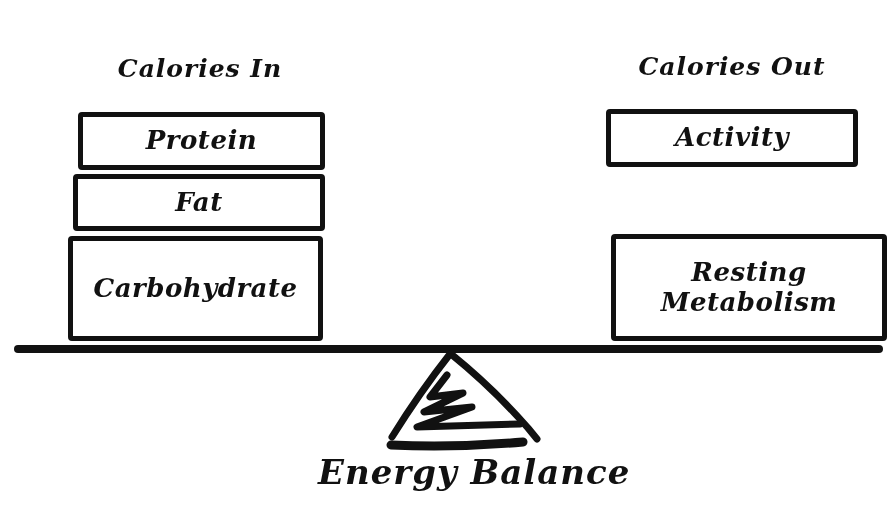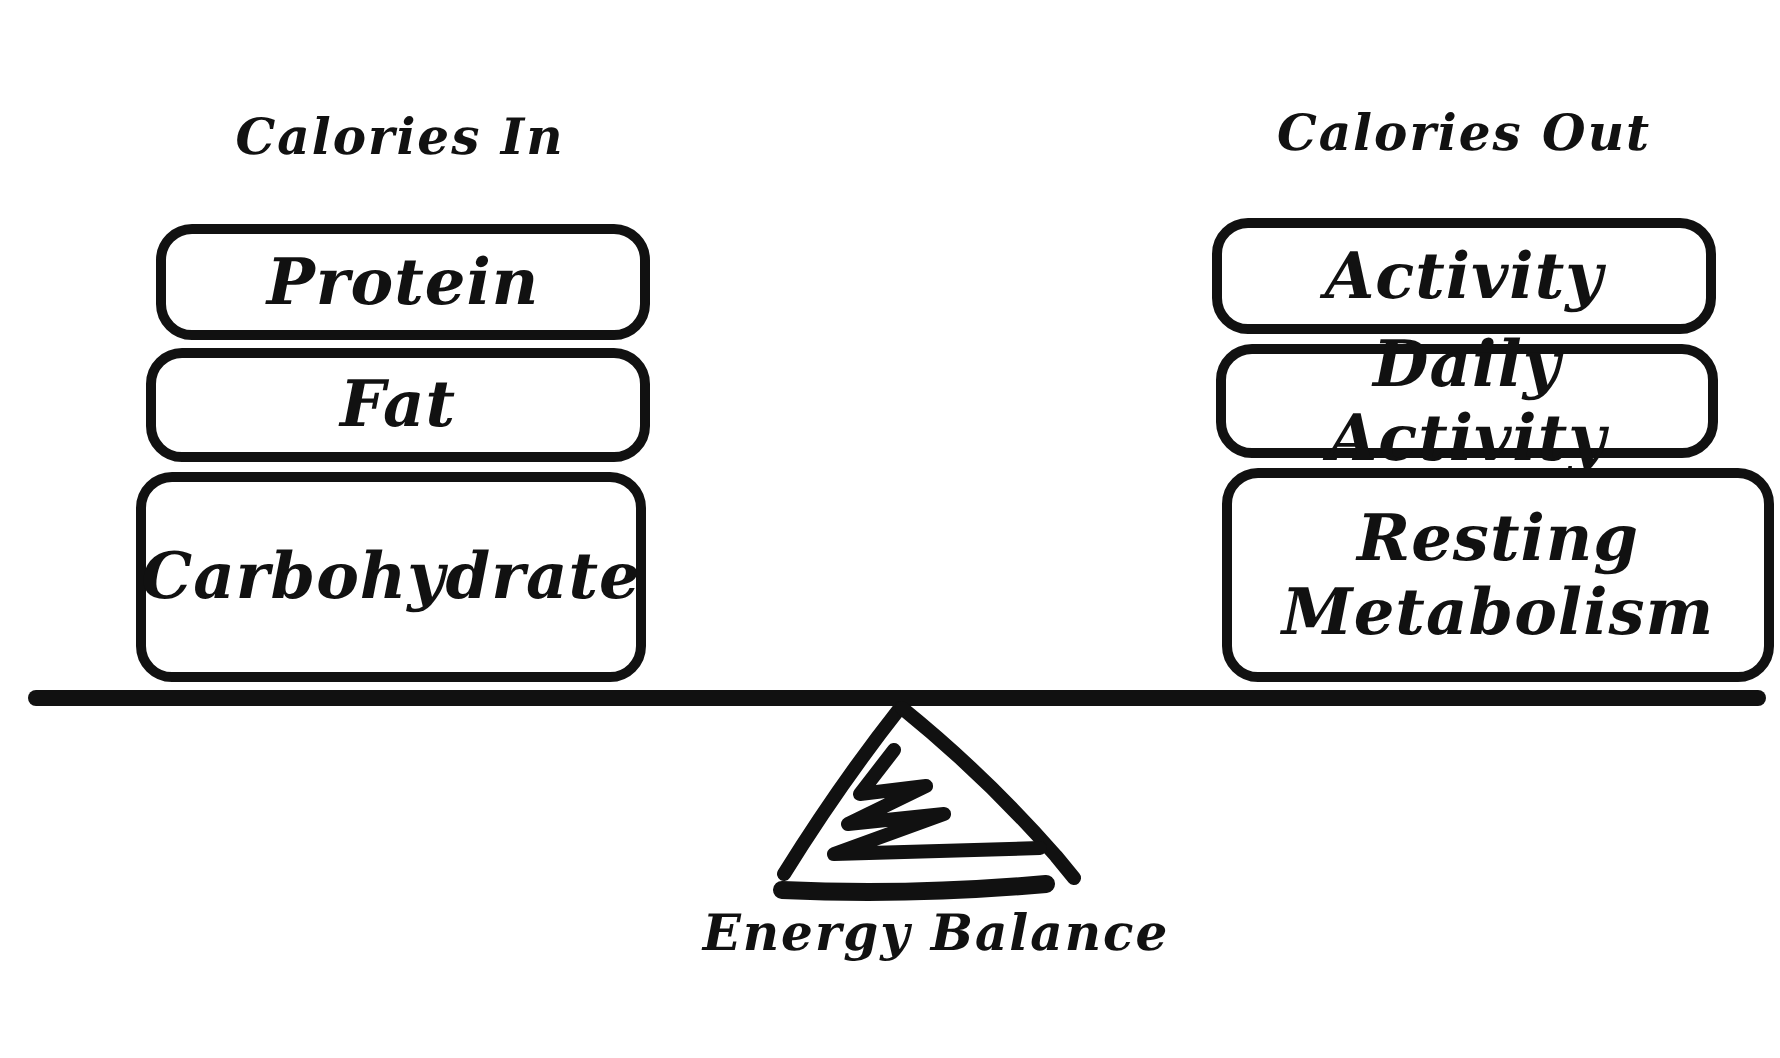--- a/index.html
+++ b/index.html
@@ -24,27 +24,27 @@
     text-align: center;
     font-size: 25px;
     letter-spacing: 1px;
     white-space: nowrap;
   }
   .col-title.left  { left: 50px;  top: 54px; width: 300px; }
   .col-title.right { left: 607px; top: 52px; width: 250px; }
   .box {
     position: absolute;
     border: 5px solid var(--ink);
-    border-radius: 18px;
+    border-radius: 4px;
     background: var(--bg);
     display: flex;
     align-items: center;
     justify-content: center;
     text-align: center;
-    font-size: 32px;
+    font-size: 26px;
     line-height: 1.15;
     letter-spacing: 0.5px;
   }
   .box.protein  { left: 78px;  top: 112px; width: 247px; height: 58px; }
   .box.fat      { left: 73px;  top: 174px; width: 252px; height: 57px; }
   .box.carb     { left: 68px;  top: 236px; width: 255px; height: 105px; }
   .box.exersize { left: 606px; top: 109px; width: 252px; height: 58px; }
   .box.daily    { left: 608px; top: 172px; width: 251px; height: 57px; }
   .box.resting  { left: 611px; top: 234px; width: 276px; height: 107px; padding: 0 12px; }
   .beam {
@@ -68,21 +68,21 @@
     stroke: var(--ink);
     stroke-linecap: round;
     stroke-linejoin: round;
   }
   .energy-label {
     position: absolute;
     left: 318px;
     top: 452px;
     width: 300px;
     text-align: center;
-    font-size: 25px;
+    font-size: 34px;
     letter-spacing: 1px;
     white-space: nowrap;
   }
 </style>
 </head>
 <body>
 
 <div class="canvas">
 
   <div class="col-title left">Calories In</div>
@@ -94,23 +94,20 @@
   <div class="box fat">
     <span>Fat</span>
   </div>
   <div class="box carb">
     <span>Carbohydrate</span>
   </div>
 
   <div class="box exersize">
     <span>Activity</span>
   </div>
-  <div class="box daily">
-    <span>Daily Activity</span>
-  </div>
   <div class="box resting">
     <span>Resting Metabolism</span>
   </div>
 
   <div class="beam"></div>
 
   <svg class="fulcrum-svg" viewBox="0 0 200 105" aria-hidden="true">
 
     <path d="M85,4 Q55,42 27,87" stroke-width="7"></path>
 

